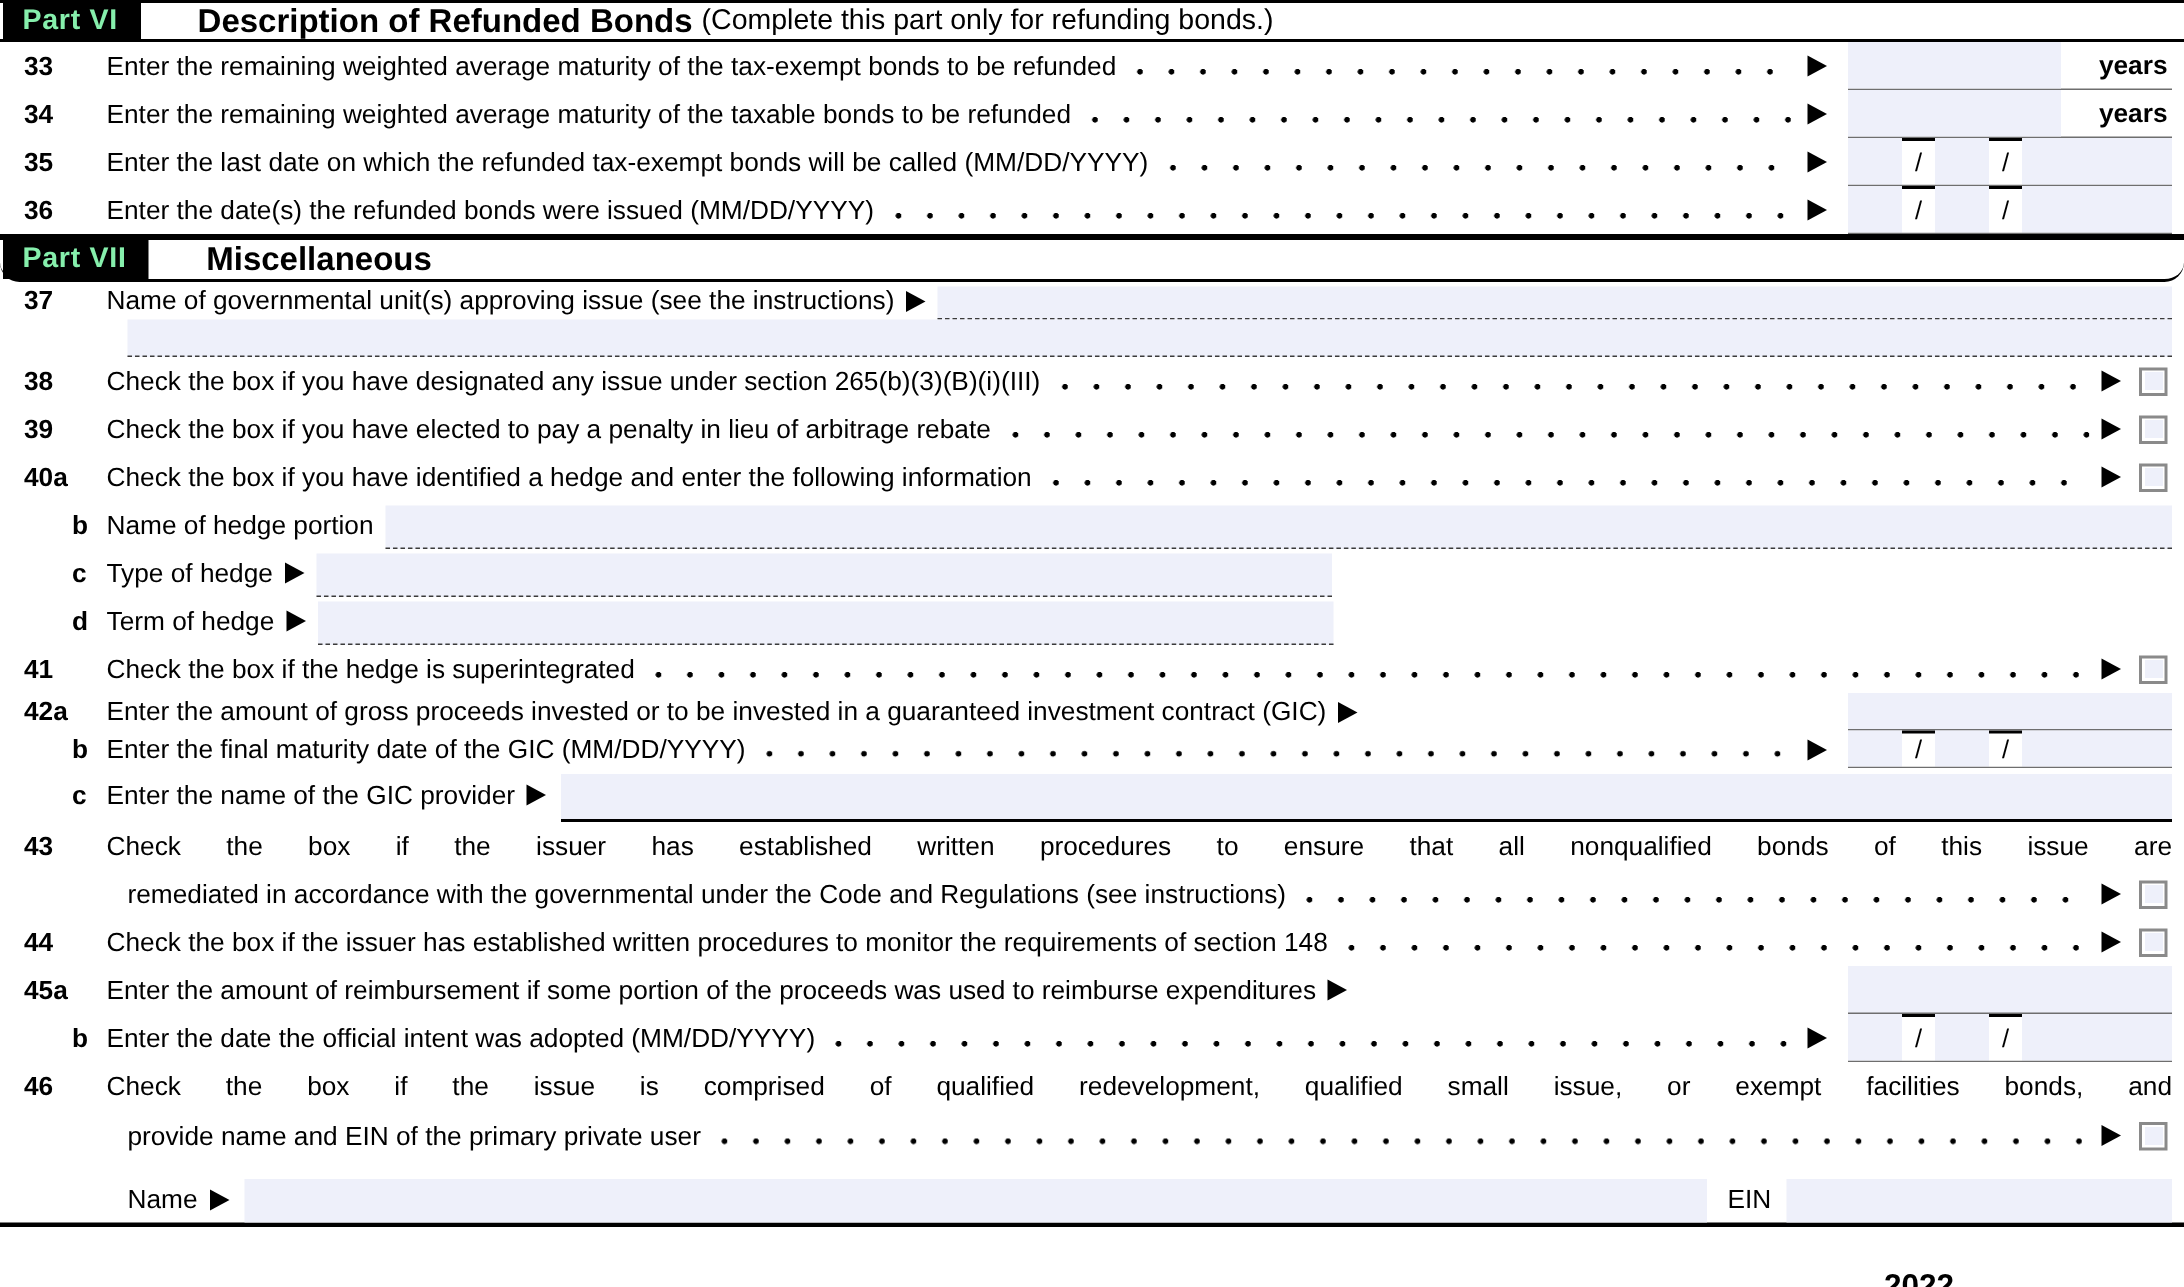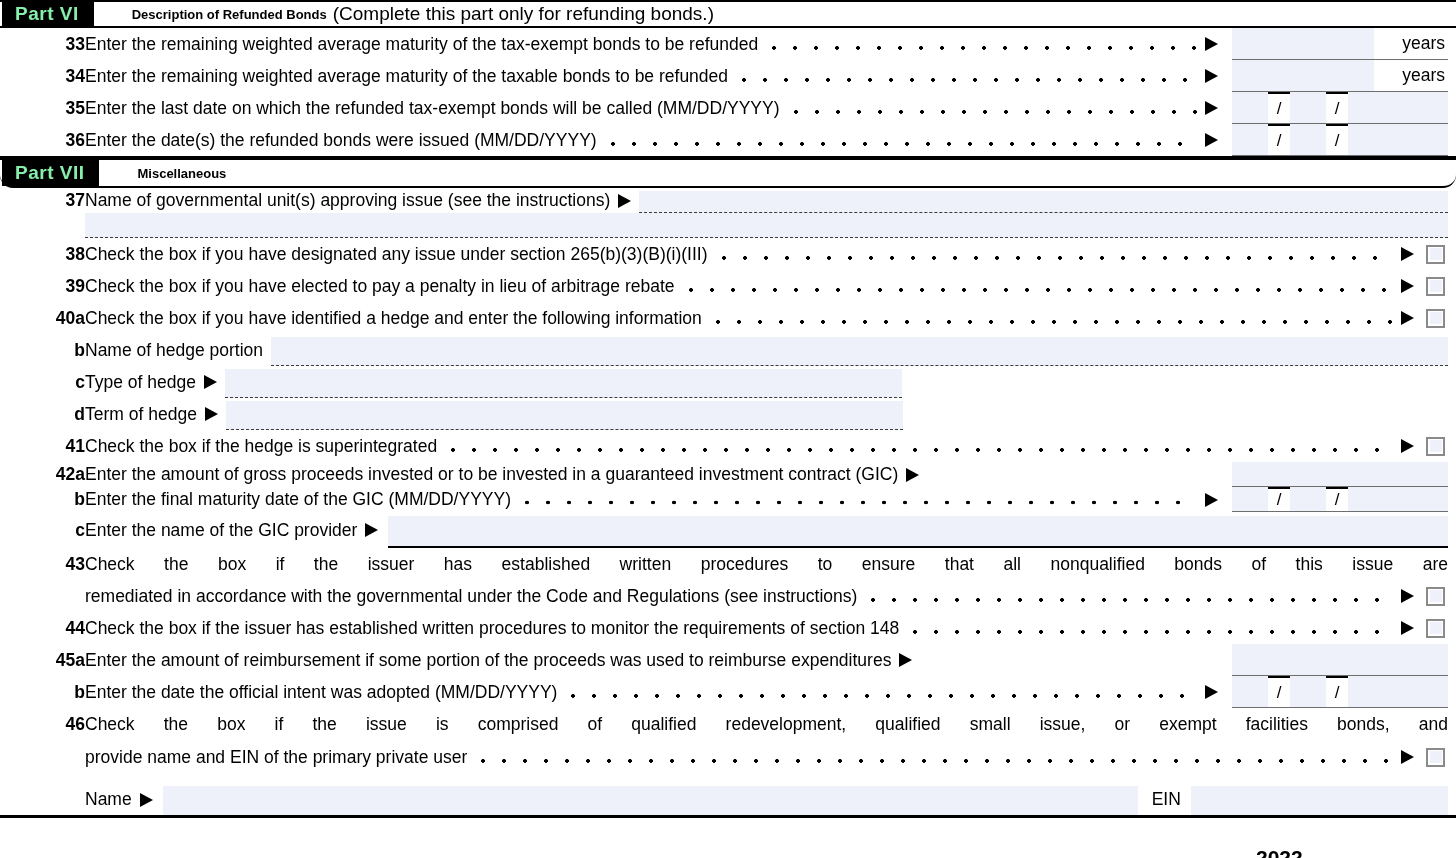--- a/index.html
+++ b/index.html
@@ -20,28 +20,28 @@
     border-bottom:2px solid #000;
   }
   .part-badge {
     background:#000; color:#86efac;
     font-weight:bold; font-size:19px;
     padding:2px 15px 3px 13px;
     margin-left:2px;
     align-self:stretch; display:flex; align-items:center;
     letter-spacing:.5px;
   }
-  .part-title { font-weight:bold; font-size:13px; margin-left:38px; white-space:pre; }
+  .part-title { font-weight:bold; font-size:22px; margin-left:38px; white-space:pre; }
   .part-note  { font-weight:normal; font-size:19px; margin-left:6px; white-space:pre; }
   
   .row { display:flex; align-items:center; height:32px; padding-right:8px; }
   .h31 { height:25px; } .h36 { height:36px; } .h33 { height:33px; }
   .num {
-    flex:none; width:55px; margin-left:30px;
-    font-weight:bold; text-align:right;
+    flex:none; width:55px; margin-left:16px;
+    font-weight:bold; text-align:left;
   }
   .num.sub { padding-left:32px; }
   .label { white-space:pre; }
   .just { flex:1; white-space:normal; text-align:justify; text-align-last:justify; }
   .leader {
     flex:1; align-self:stretch; margin:0 8px 0 6px;
     background-image:radial-gradient(circle at 10px 62%, #000 1.7px, transparent 2.1px);
     background-size:21px 100%; background-repeat:repeat-x;
     min-width:10px;
   }
@@ -52,21 +52,21 @@
     border-bottom:7.5px solid transparent;
     display:inline-block;
   }
   .arrow.inline { margin-left:8px; vertical-align:-2px; }
   .arrow.pre-zone { margin-right:14px; }
   
   .zone { flex:none; width:216px; align-self:stretch; }
   .amt-zone { background:#eef0fa; border-bottom:1.6px solid #6e6e6e; }
   .split-zone { display:flex; border-bottom:1.6px solid #6e6e6e; }
   .split-zone .fill { width:142px; background:#eef0fa; }
-  .split-zone .suffix { flex:1; display:flex; align-items:center; justify-content:flex-end; padding-right:3px; }
+  .split-zone .suffix { flex:1; display:flex; align-items:center; justify-content:flex-end; padding-right:3px;font-weight:bold; }
   .date-zone { display:flex; border-bottom:1.6px solid #6e6e6e; align-self:stretch; }
   .date-zone .seg { background:#eef0fa; }
   .date-zone .seg.s1 { width:36px; } .date-zone .seg.s2 { width:36px; } .date-zone .seg.s3 { flex:1; }
   .date-zone .slash {
     width:22px; background:#fff; border-top:2.5px solid #000;
     display:flex; align-items:center; justify-content:center;
     font-size:17px;
   }
   .dash-field {
     background:#eef0fa; border-bottom:1.6px dashed #3a3a3a;

